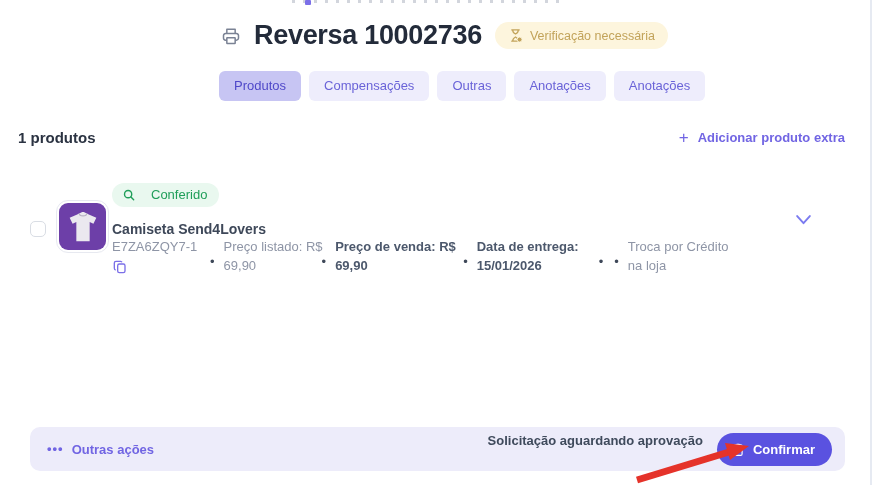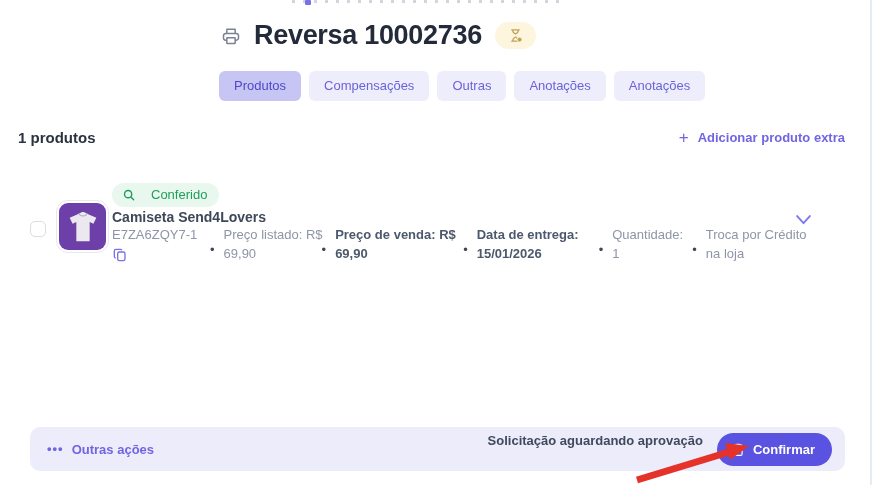--- a/index.html
+++ b/index.html
@@ -39,21 +39,21 @@
   .product-row { position:absolute; top:183px; left:30px; width:813px; height:90px; }
   .checkbox { position:absolute; left:0; top:38px; width:16px; height:16px;
     border:1.5px solid #d9dde4; border-radius:5px; background:#fff; cursor:pointer; }
   .thumb-card { position:absolute; left:26px; top:17px; width:53px; height:53px;
     background:#fff; border:1px solid #e7e9f0; border-radius:12px; padding:2px; }
   .thumb { width:100%; height:100%; background:#6d3fa8; border-radius:9px;
     display:flex; align-items:center; justify-content:center; overflow:hidden; }
   .product-body { position:absolute; left:82px; top:0; }
   .verified-badge { display:inline-flex; align-items:center; gap:15px; background:#e9f8ef; color:#1f9e59;
     font-size:13px; padding:4px 12px 5px 10px; border-radius:14px; }
-  .product-name { margin-top:2px; font-size:14px; font-weight:700; color:#3e4859; }
+  .product-name { margin-top:14px; font-size:14px; font-weight:700; color:#3e4859; }
   .fields { display:flex; margin-top:0; align-items:flex-start; }
   .field { font-size:13px; line-height:19px; color:#8e95a6; }
   .field .lbl, .field .val { display:block; white-space:nowrap; }
   .field.bold .lbl, .field.bold .val { color:#4c586c; font-weight:700; }
   .sku-block { width:96px; }
   .sku { font-size:13px; line-height:19px; color:#8e95a6; }
   .copy-icon { margin-top:3px; width:16px; height:16px; cursor:pointer; }
   .sep { align-self:center; color:#3e4859; font-size:13px; padding:0 9px 0 2px; margin-top:6px; }
   .w1{width:96px;} .w2{width:126px;} .w3{width:120px;} .w4{width:78px;} .w5{width:104px;}
   .chevron { position:absolute; right:30px; top:30px; width:19px; height:14px; cursor:pointer; }
@@ -87,20 +87,21 @@
         <path d="M7 17H5.5A2.5 2.5 0 0 1 3 14.5v-3A2.5 2.5 0 0 1 5.5 9h13A2.5 2.5 0 0 1 21 11.5v3A2.5 2.5 0 0 1 18.5 17H17"></path>
         <rect x="7" y="14" width="10" height="7" rx="0.5"></rect>
       </svg>
     </span>
     <h1 class="page-title">Reversa 10002736</h1>
     <span class="warn-badge">
       <svg width="15" height="15" viewBox="0 0 24 24">
         <path d="M6 3h12M6 21h12M7.5 3c0 4 2.5 5.5 4.5 6.5 2-1 4.5-2.5 4.5-6.5M7.5 21c0-4 2.5-5.5 4.5-6.5 2 1 4.5 2.5 4.5 6.5" fill="none" stroke="#c2a35a" stroke-width="2" stroke-linecap="round"></path>
         <circle cx="18.5" cy="18.5" r="4" fill="#c2a35a" stroke="#fdf5dd" stroke-width="1.5"></circle>
       </svg>
+      <span>Verificação necessária</span>
     </span>
   </div>
 
   <div class="tabs">
     <div class="tab active">Produtos</div>
     <div class="tab">Compensações</div>
     <div class="tab">Outras</div>
     <div class="tab">Anotações</div>
     <div class="tab">Anotações</div>
   </div>
@@ -156,24 +157,20 @@
           <span class="val">69,90</span>
         </div>
 
         <span class="sep">•</span>
         <div class="field bold w3">
           <span class="lbl">Data de entrega:</span>
           <span class="val">15/01/2026</span>
         </div>
 
         <span class="sep">•</span>
-        <div class="field w4">
-          <span class="lbl">Quantidade:</span>
-          <span class="val">1</span>
-        </div>
 
         <span class="sep">•</span>
         <div class="field w5">
           <span class="lbl">Troca por Crédito</span>
           <span class="val">na loja</span>
         </div>
       </div>
     </div>
 
     <svg class="chevron" viewBox="0 0 24 16" fill="none" stroke="#7b7bf0" stroke-width="2.4" stroke-linecap="round" stroke-linejoin="round">

